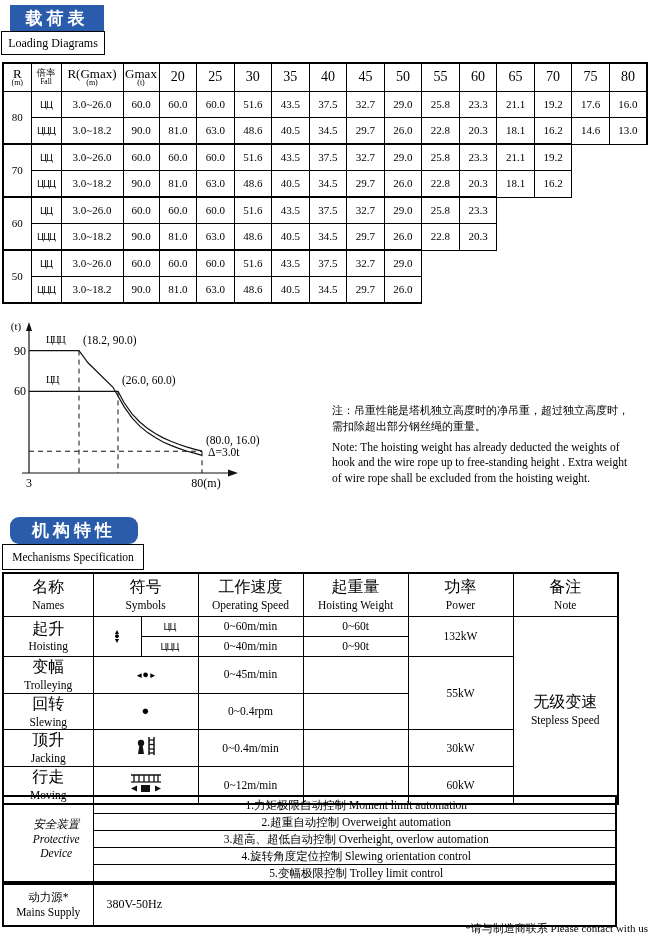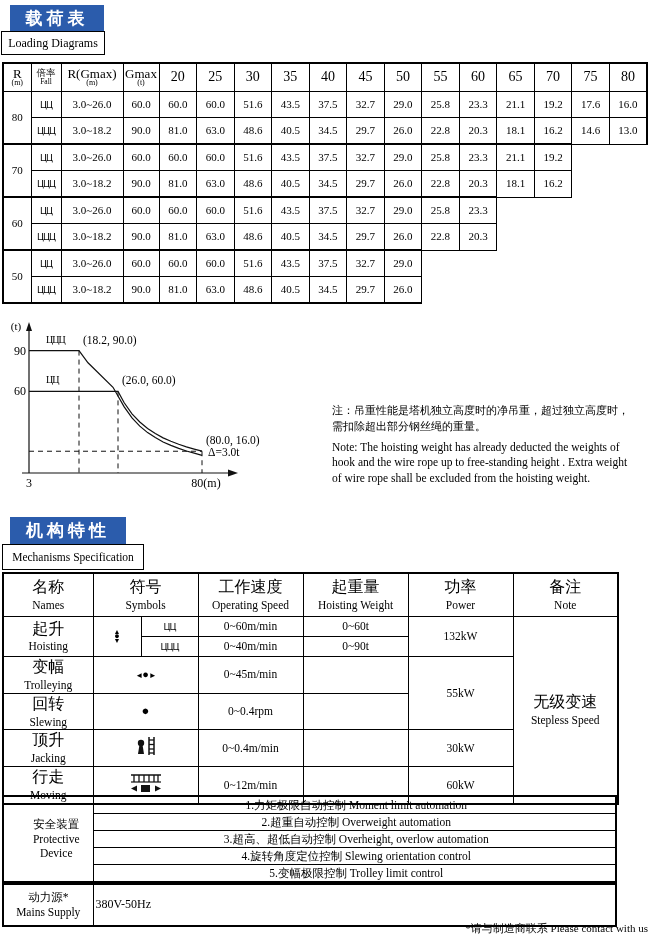--- a/index.html
+++ b/index.html
@@ -32,23 +32,23 @@
   .note-cn{font-size:11px;line-height:1.45;}
   .note-en{font-size:11.5px;line-height:1.35;}
   .note-gap{height:5px;}
   
   table.mech,table.safety,table.mains{border-collapse:collapse;table-layout:fixed;border:2px solid #000;}
   table.mech td,table.safety td,table.mains td{border:1px solid #000;text-align:center;font-size:11.5px;padding:0;line-height:1.3;overflow:hidden;}
   table.mech tr.hdr td{height:42px;}
   table.mech tr.sub td{height:19px;}
   table.mech tr.mrow td{height:35px;}
   table.safety td{height:16px;text-align:center;padding-left:4px;}
-  table.safety td.slabel{padding-left:16px;}
+  table.safety td.slabel{padding-left:16px;font-style:italic;}
   table.mains td{height:40px;}
-  table.mains td.val{text-align:left;padding-left:2px;font-size:12px;}
+  table.mains td.val{text-align:left;padding-left:13px;font-size:12px;}
   .cellcn{font-size:16px;}
   .cellen{font-size:11.5px;}
   .hoist-icon{display:flex;flex-direction:column;align-items:center;line-height:0.6;}
   .hoist-icon .t{font-size:7px;}
   .hoist-icon .d{font-size:9px;}
   .trolley-icon{font-size:8px;letter-spacing:-1px;}
   .trolley-icon .d{font-size:11px;letter-spacing:0;}
   .slew-icon{font-size:13px;}
   #footer-note{font-size:11px;text-align:right;padding-right:10px;}
   svg text{font-family:"Liberation Serif",serif;}
@@ -280,21 +280,21 @@
 
   <div class="abs" style="left:332px;top:403px;width:314px;">
     <div class="note-cn">注：吊重性能是塔机独立高度时的净吊重，超过独立高度时，</div>
     <div class="note-cn">需扣除超出部分钢丝绳的重量。</div>
     <div class="note-gap"></div>
     <div class="note-en">Note: The hoisting weight has already deducted the weights of</div>
     <div class="note-en">hook and the wire rope up to free-standing height . Extra weight</div>
     <div class="note-en">of wire rope shall be excluded from the hoisting weight.</div>
   </div>
 
-  <div class="abs blue-hdr" style="left:10px;top:517px;width:116px;height:27px;">机构特性</div>
+  <div class="abs blue-hdr" style="left:10px;top:517px;width:128px;height:27px;border-radius:9px;">机构特性</div>
   <div class="abs white-hdr" style="left:2px;top:544px;width:140px;height:24px;font-size:11.5px;">Mechanisms Specification</div>
 
   <div class="abs" style="left:2px;top:572px;">
     <table class="mech" id="mech-table" style="width:615px;">
         <colgroup>
           <col style="width:90px">
           <col style="width:48px">
           <col style="width:57px">
           <col style="width:105px">
           <col style="width:105px">

